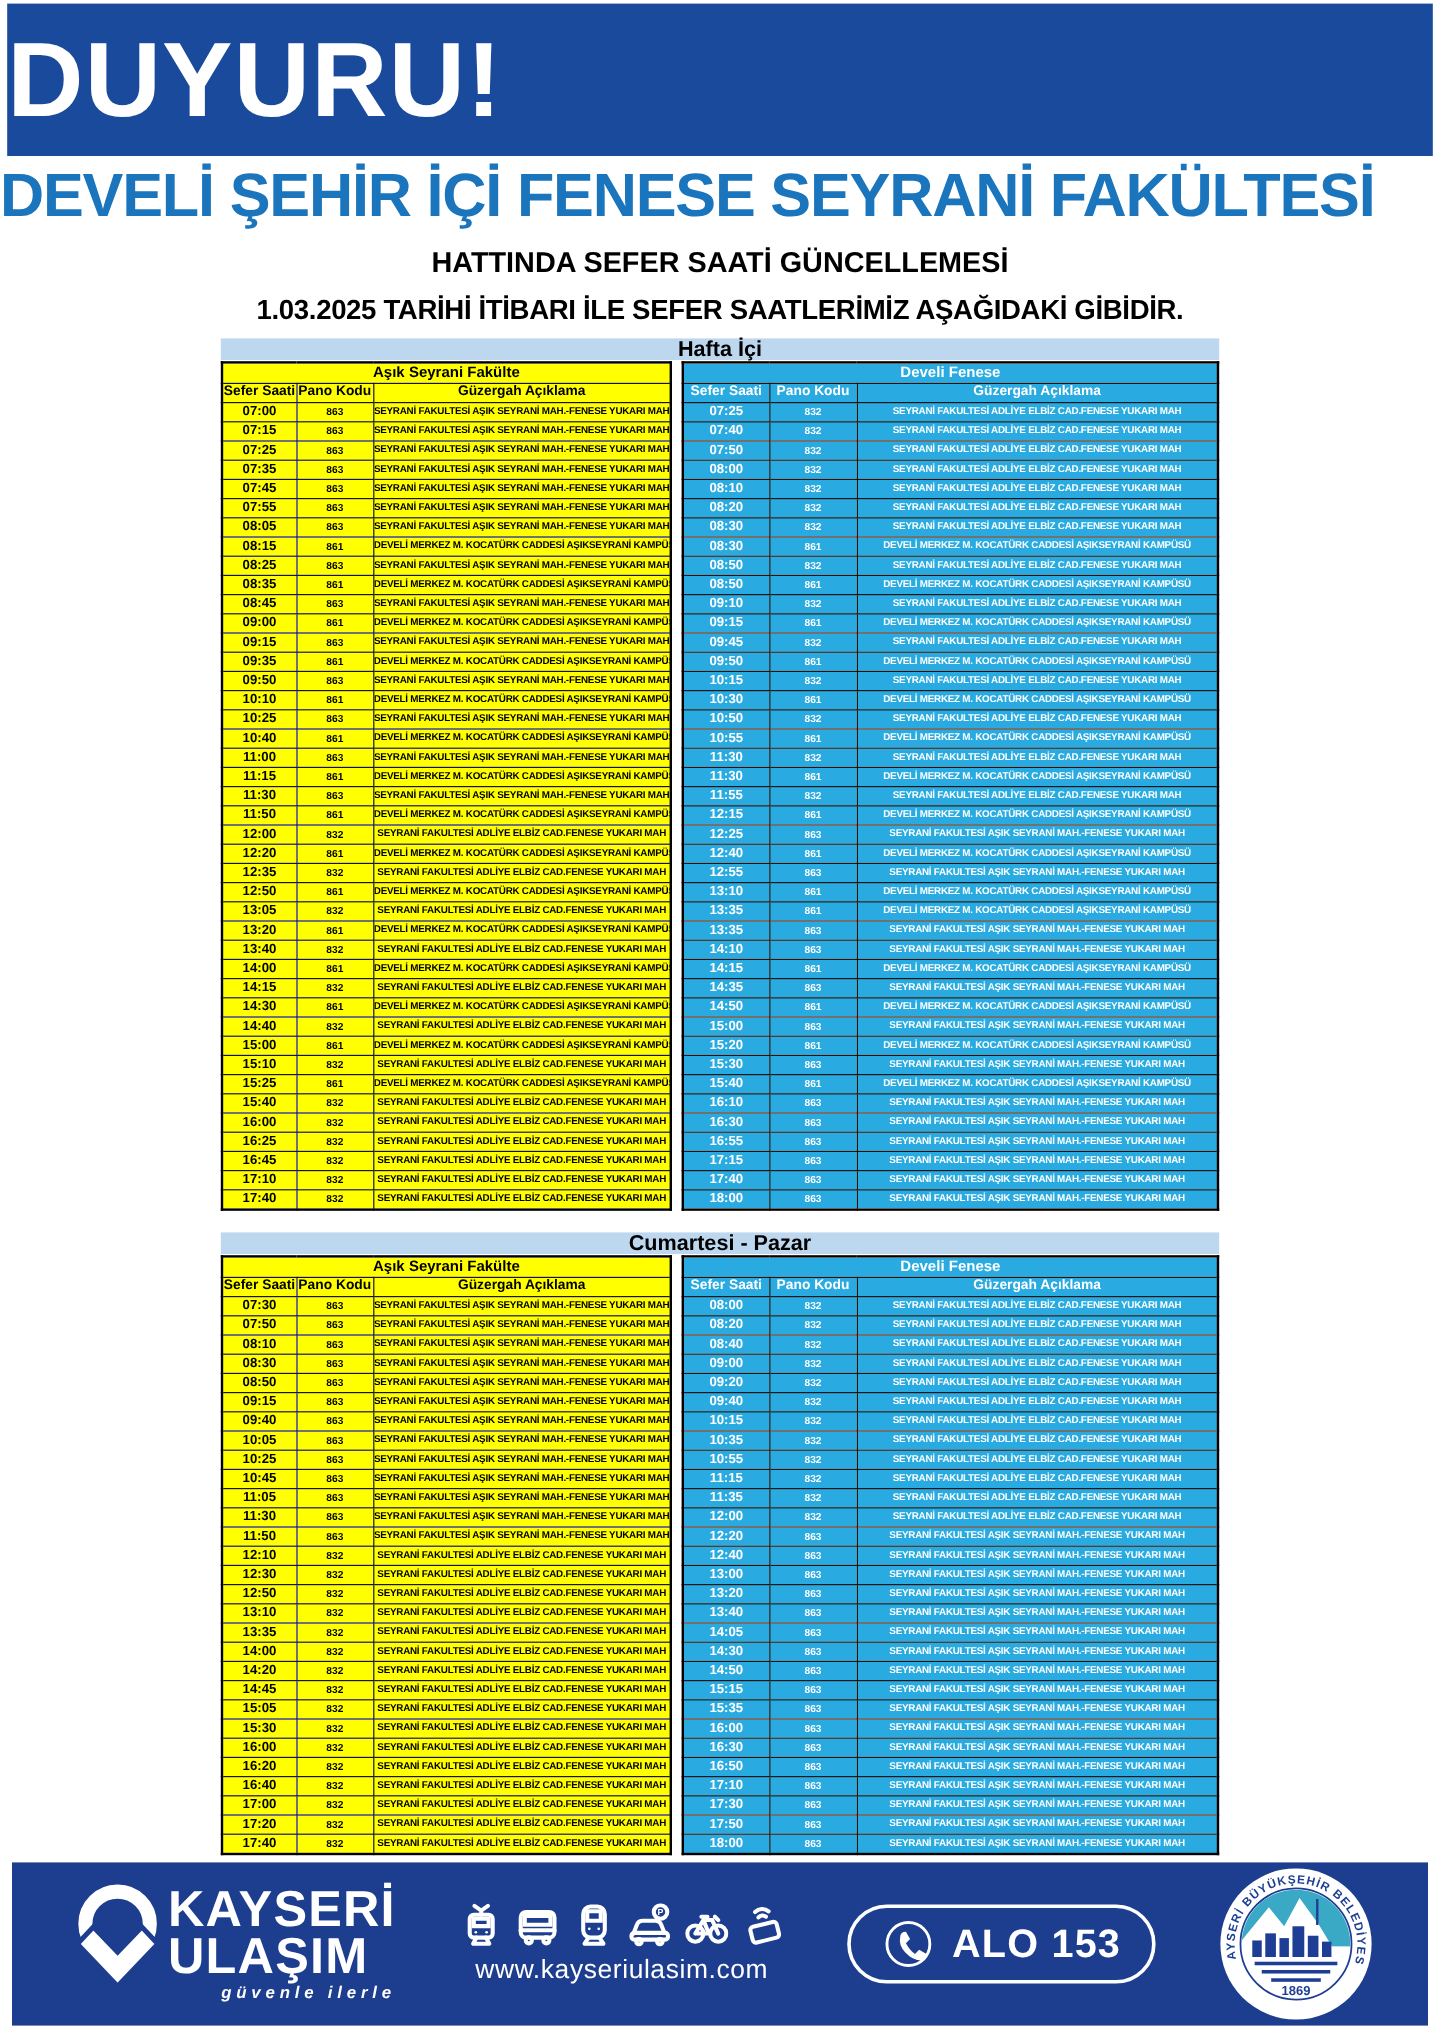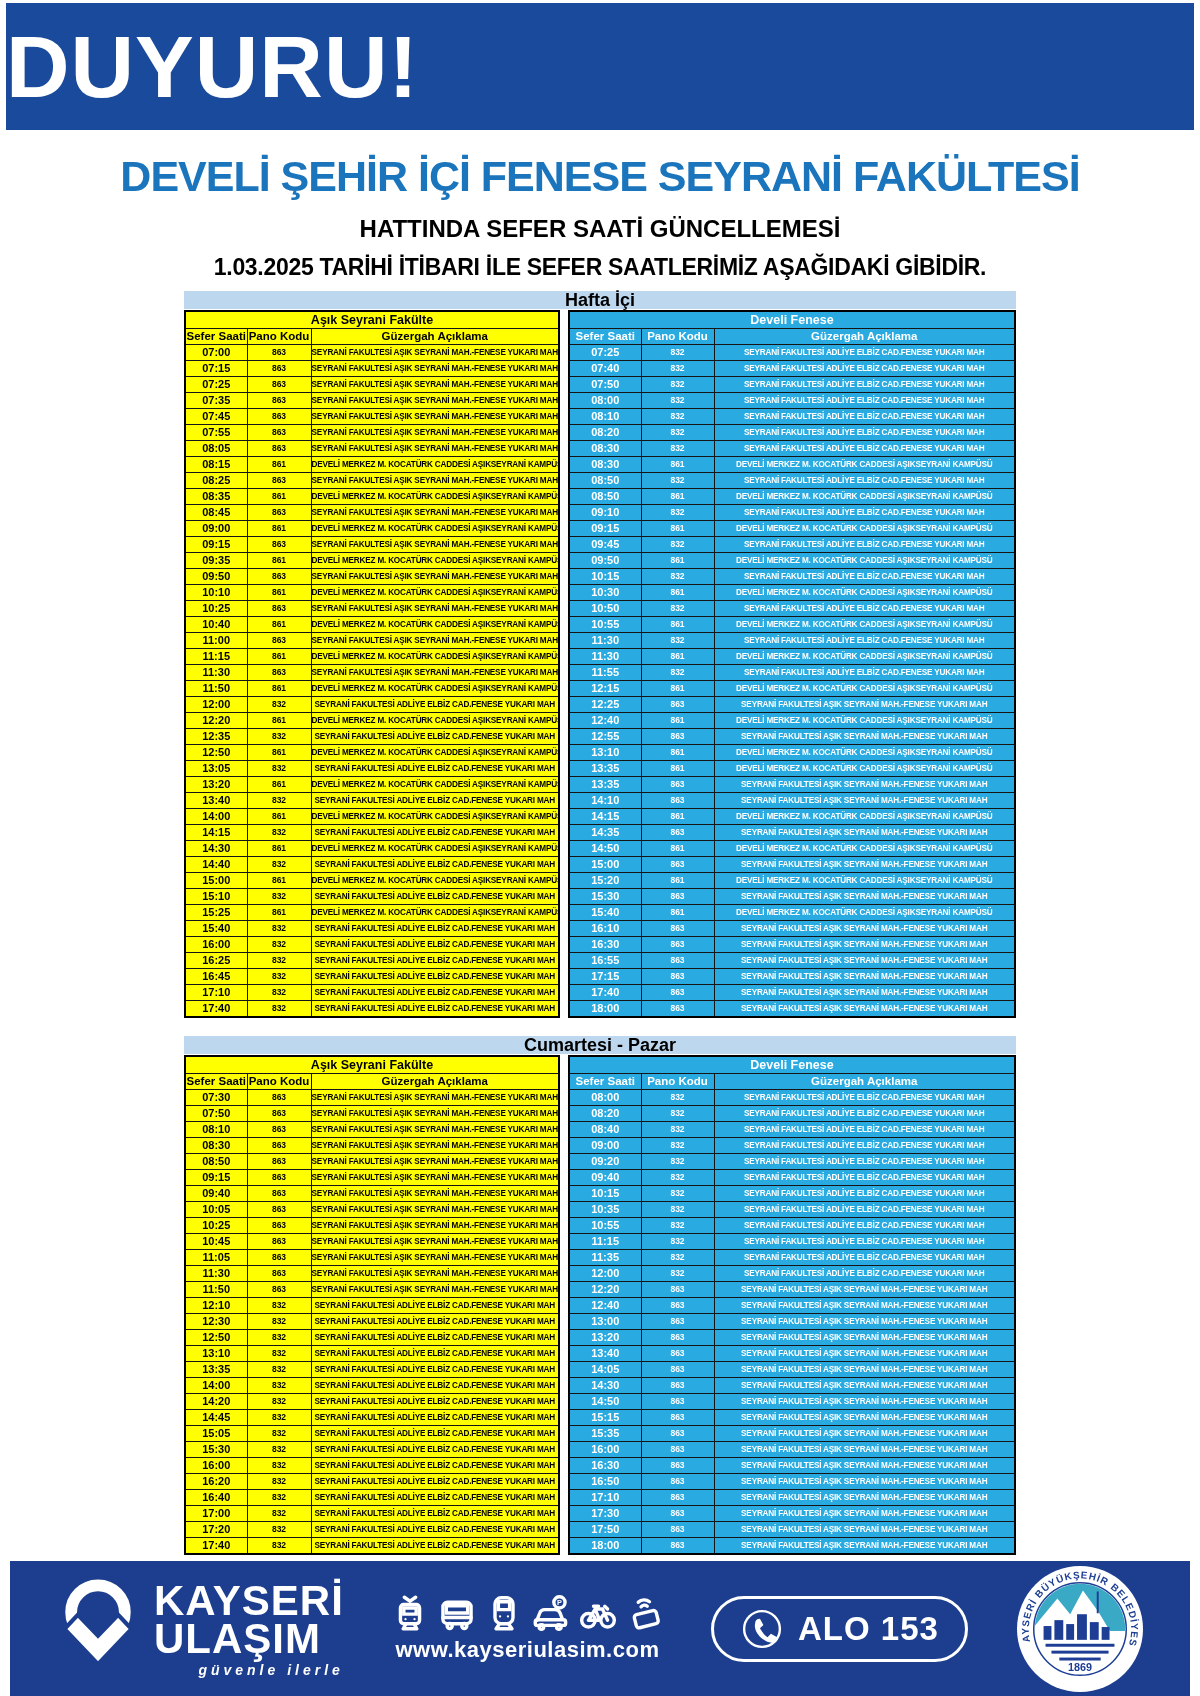--- a/index.html
+++ b/index.html
@@ -4,22 +4,22 @@
 <style>
   html,body{margin:0;padding:0;}
   body{
     width:1200px;height:1696px;background:#fff;position:relative;overflow:hidden;
     font-family:"Liberation Sans", sans-serif;
   }
   
   .top-band{margin:3px 6px 0;height:127px;background:var(--band-blue);
     display:flex;align-items:center;justify-content:flex-start;}
   .duyuru{font-size:88px;font-weight:bold;color:#fff;letter-spacing:1px;line-height:1;}
-  .line-title{margin-top:24px;text-align:center;color:var(--title-blue);
-    font-size:43px;font-weight:bold;letter-spacing:-1px;line-height:1.05;}
+  .line-title{margin-top:6px;text-align:left;color:var(--title-blue);
+    font-size:51px;font-weight:bold;letter-spacing:-1px;line-height:1.05;}
   .subtitle{margin-top:16px;text-align:center;color:#000;font-size:24px;font-weight:bold;}
   .date-line{margin-top:11px;text-align:center;color:#000;font-size:23px;font-weight:bold;letter-spacing:-0.3px;}
 
   
   .schedule-wrap{width:832px;margin:10px auto 0;}
   .section + .section{margin-top:18px;}
   .day-band{height:18px;line-height:18px;background:var(--light-band);
     text-align:center;font-size:18px;font-weight:bold;color:#000;}
   .tables-row{display:flex;gap:8px;margin-top:1px;}
   table.sched{border-collapse:collapse;table-layout:fixed;border:2px solid #000;}
@@ -33,30 +33,30 @@
   td.cell-time{font-size:11px;font-weight:bold;}
   td.cell-code{font-size:8.5px;font-weight:bold;}
   td.cell-route{font-size:8.2px;font-weight:bold;letter-spacing:-0.2px;}
   .yellow th,.yellow td{background:var(--yellow);color:#000;}
   .cyan th,.cyan td{background:var(--cyan);color:#fff;}
 
   
   .footer{margin:6px 10px 0;height:136px;background:var(--footer-navy);
     display:flex;align-items:center;justify-content:space-between;
     padding:0 46px;box-sizing:border-box;color:#fff;}
-  .brand{display:flex;align-items:center;gap:14px;justify-content:space-between;}
+  .brand{display:flex;align-items:center;justify-content:space-between;}
   .brand-text{line-height:0.92;}
   .brand-l1,.brand-l2{font-size:42px;font-weight:bold;letter-spacing:1px;}
   .tagline{font-size:14px;font-style:italic;font-weight:bold;letter-spacing:4px;
     text-align:right;margin-top:5px;}
   .mid{display:flex;flex-direction:column;align-items:center;}
   .icon-row{display:flex;gap:11px;align-items:flex-end;}
   .ticon{width:36px;height:36px;}
   .ticon *{vector-effect:non-scaling-stroke;}
-  .website{font-size:22px;font-weight:bold;margin-top:6px;letter-spacing:0.5px;text-align:center;}
+  .website{font-size:22px;font-weight:normal;margin-top:6px;letter-spacing:0.5px;text-align:center;}
   .alo{border:3px solid #fff;border-radius:40px;display:flex;align-items:center;
     gap:14px;padding:8px 26px;}
   .alo-text{font-size:33px;font-weight:bold;letter-spacing:1px;}
   .seal{width:128px;height:128px;}
 </style>
 </head>
 <body>
 
 <div class="top-band">
   <div class="duyuru">DUYURU!</div>

